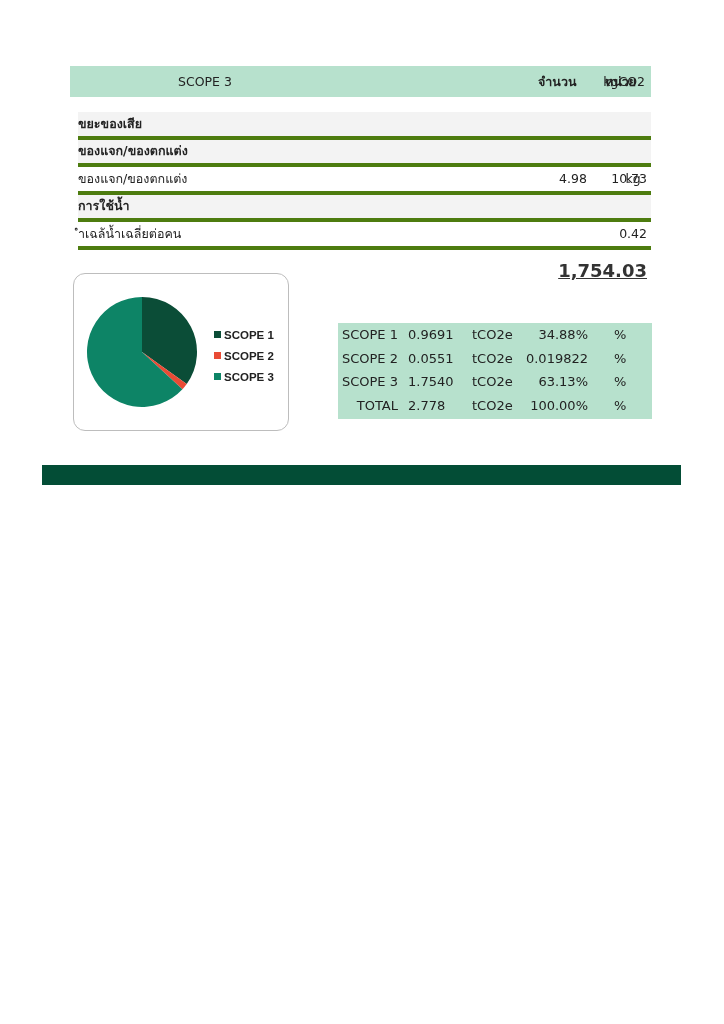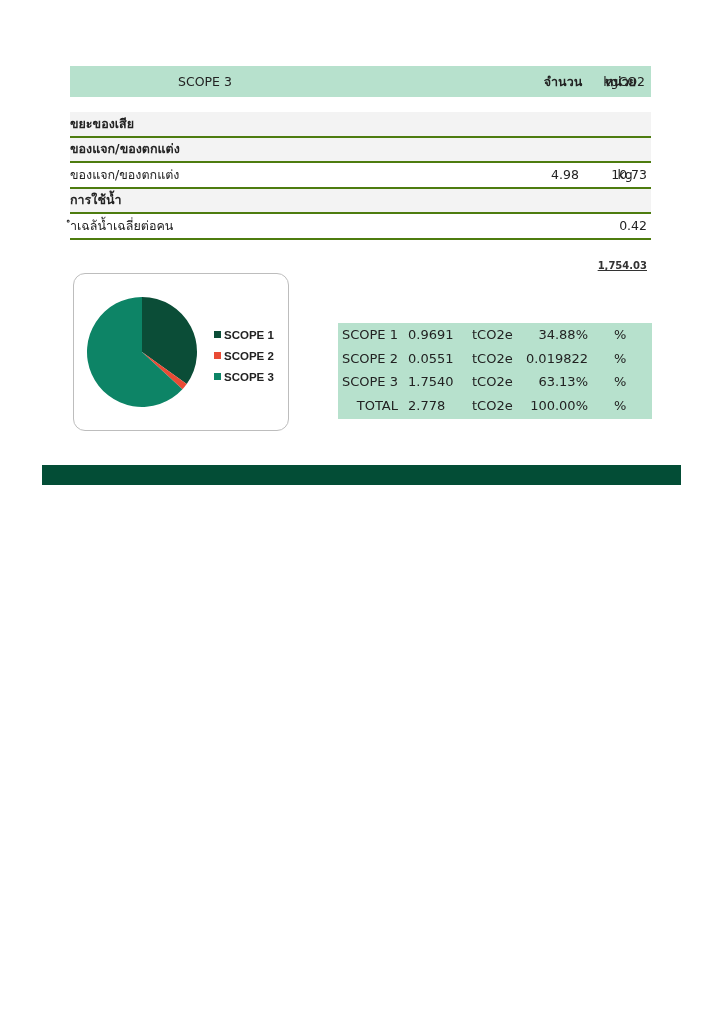--- a/index.html
+++ b/index.html
@@ -5,38 +5,38 @@
   html, body { margin: 0; padding: 0; }
   body {
     width: 724px; height: 1024px; background: #ffffff; position: relative;
     font-family: "DejaVu Sans", sans-serif; color: #222; overflow: hidden;
   }
   .header-band {
     position: absolute; left: 70px; top: 66px; width: 581px; height: 31px;
     background: #b7e1cd; display: flex; align-items: center; font-size: 12.5px;
   }
   .header-band .h-title { position: absolute; left: 0; width: 270px; text-align: center; }
-  .header-band .h-qty { position: absolute; left: 468px; width: 50px; text-align: center; font-weight: bold; }
+  .header-band .h-qty { position: absolute; left: 468px; width: 50px; text-align: left; font-weight: bold; }
   .header-band .h-unit { position: absolute; left: 535px; width: 40px; text-align: left; font-weight: bold; }
   .header-band .h-co2 { position: absolute; right: 6px; text-align: left; }
 
   .rows { position: absolute; left: 70px; top: 112px; width: 581px; }
   .row {
     position: relative; height: 23.5px; display: flex; align-items: center;
-    font-size: 12.5px; border-bottom: 2px solid #4d7c0f;
+    font-size: 12.5px; border-bottom: 4px solid #4d7c0f; margin-left: 8px;
   }
   .row.cat { background: #f3f3f3; font-weight: bold; }
   .row.item { background: #ffffff; }
   .row .label { position: absolute; left: 0; }
   .row .qty { position: absolute; left: 470px; width: 50px; text-align: center; }
   .row .unit { position: absolute; left: 537px; width: 36px; text-align: center; }
   .row .co2 { position: absolute; right: 4px; text-align: right; }
 
   .grand-total {
-    position: absolute; right: 77px; top: 260px; font-size: 10px;
+    position: absolute; right: 77px; top: 260px; font-size: 18px;
     text-decoration: underline; font-weight: bold; color: #333;
   }
 
   .chart-box {
     position: absolute; left: 73px; top: 273px; width: 214px; height: 156px;
     border: 1px solid #bdbdbd; border-radius: 12px; background: #fff;
   }
   .chart-box svg { position: absolute; left: 12px; top: 22px; }
   .legend { position: absolute; left: 140px; top: 50px; font-size: 11.5px; font-weight: bold; font-family: "Liberation Sans", sans-serif; }
   .legend .li { display: flex; align-items: center; height: 21px; }

